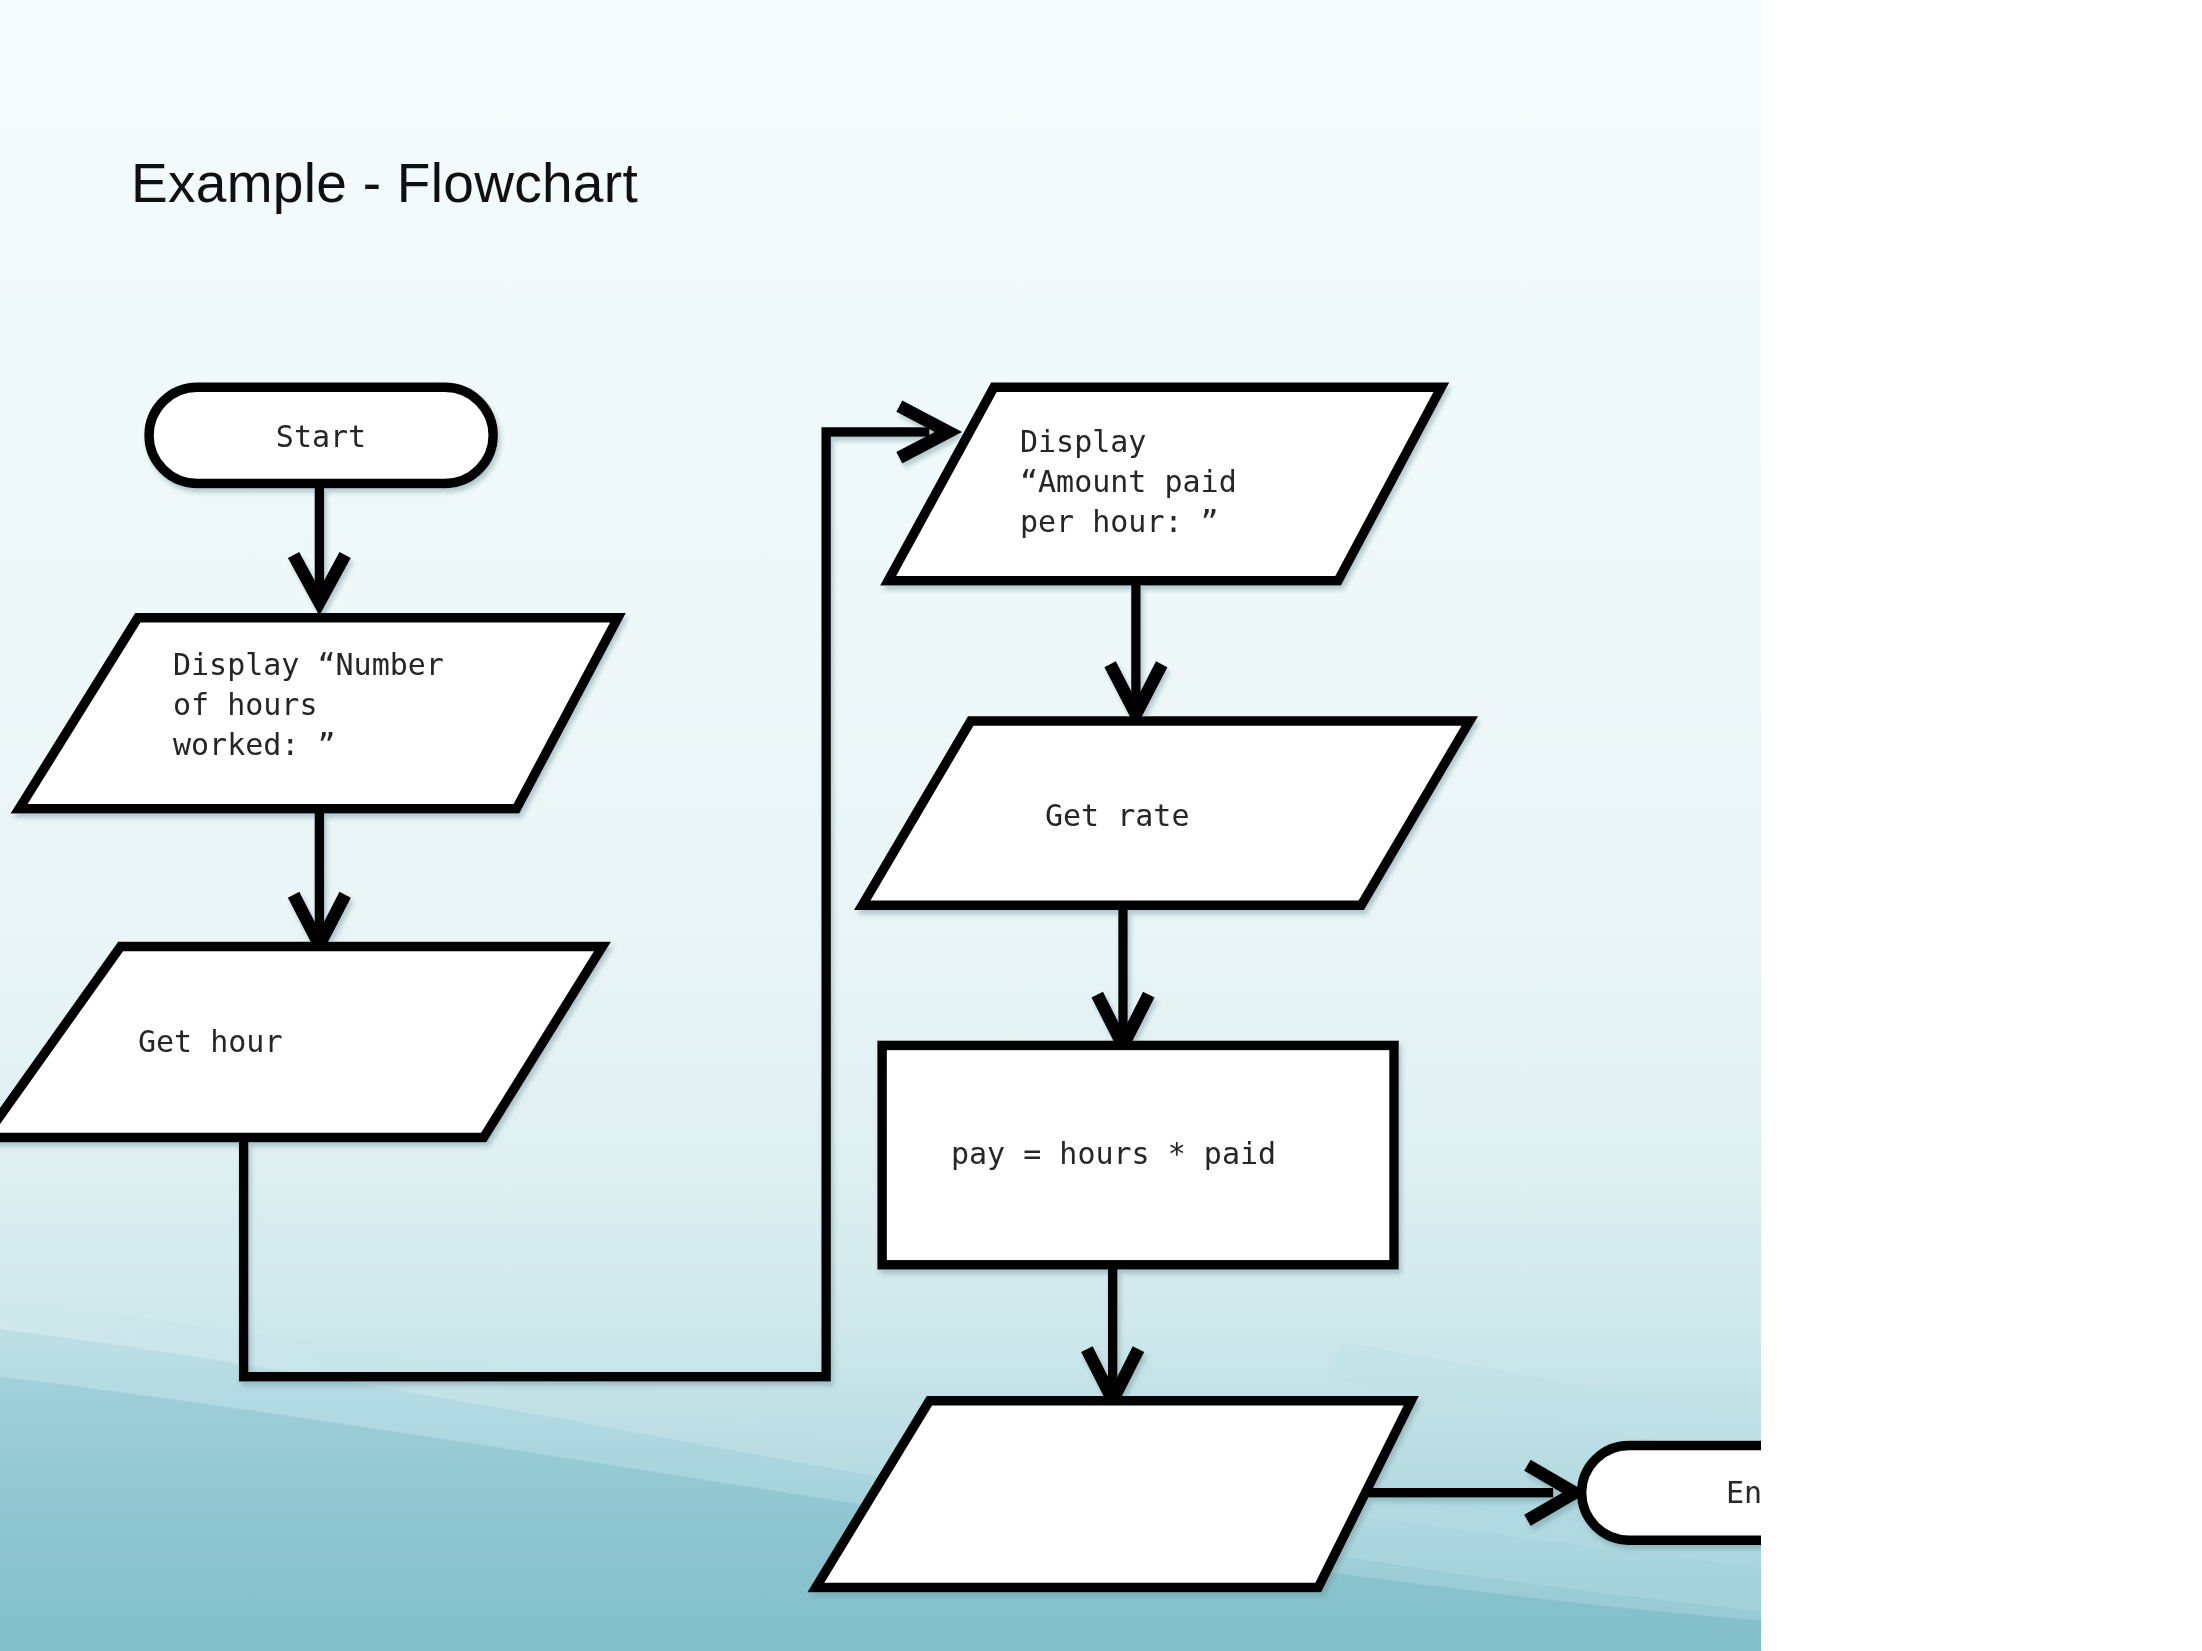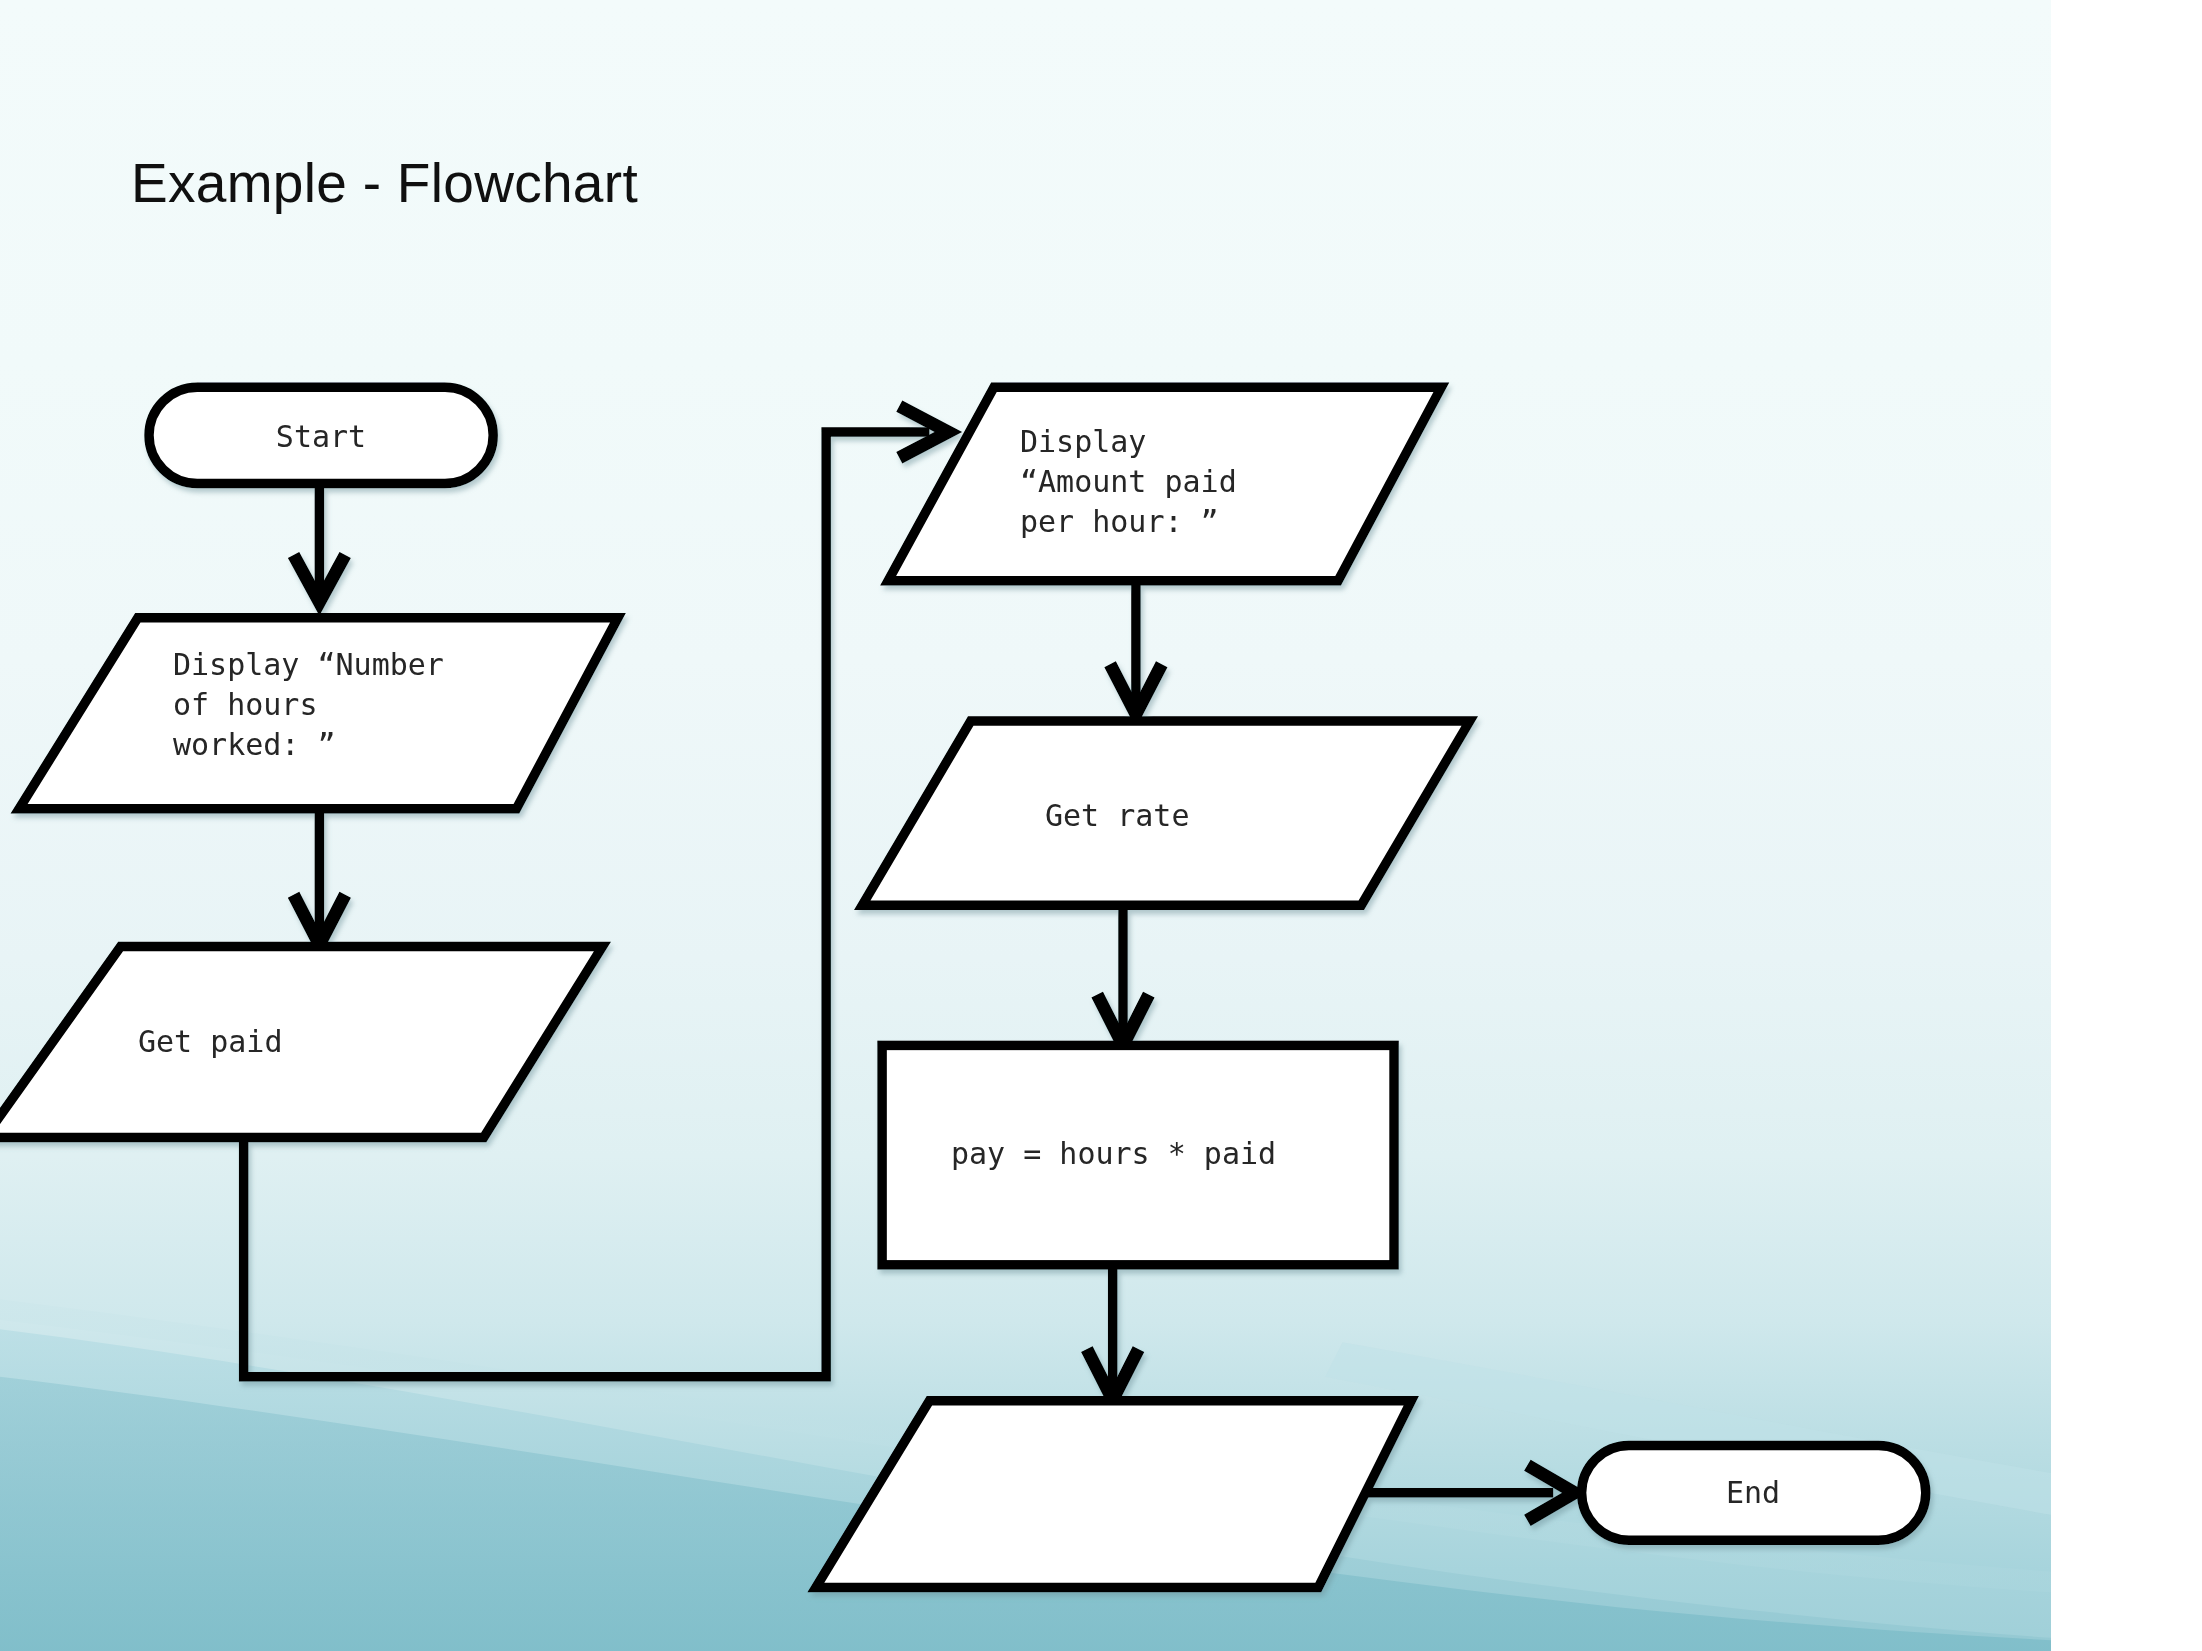--- a/index.html
+++ b/index.html
@@ -2,21 +2,21 @@
 <html style="font-size:13.8px"><head>
 <meta charset="utf-8">
 <style>
   html, body {
     margin: 0;
     padding: 0;
     background: #ffffff;
   }
   #slide {
     position: relative;
-    width: 2051px;
+    width: 1761px;
     height: 1652px;
     overflow: hidden;
     font-family: "Liberation Sans", sans-serif;
     background: linear-gradient(to bottom,
         #f3fbfb 0%,
         #f1fafa 22%,
         #eff8f9 40%,
         #e8f4f6 58%,
         #dff0f2 70%,
         #cfe8ec 80%,
@@ -149,21 +149,21 @@
 
       <rect x="1838" y="1680" width="400" height="110" rx="55" ry="55" fill="#ffffff" stroke="#000" stroke-width="11"></rect>
 
     </g>
   </svg>
 
   <div class="node-label lbl-center" style="left:149px; top:417px; width:344px;">Start</div>
 
   <div class="node-label" style="left:173px; top:645px;"><span>Display “Number</span><br><span>of hours</span><br><span>worked: ”</span></div>
 
-  <div class="node-label" style="left:138px; top:1022px;">Get paid</div>
+  <div class="node-label" style="left:138px; top:1022px;">Get hour</div>
 
   <div class="node-label" style="left:1020px; top:422px;"><span>Display</span><br><span>“Amount paid</span><br><span>per hour: ”</span></div>
 
   <div class="node-label" style="left:1008px; top:796px;margin-left:37px;">Get rate</div>
 
   <div class="node-label" style="left:951px; top:1134px;">pay = hours * paid</div>
 
 
   <div class="node-label lbl-center" style="left:1581px; top:1473px; width:344px;">End</div>
 

